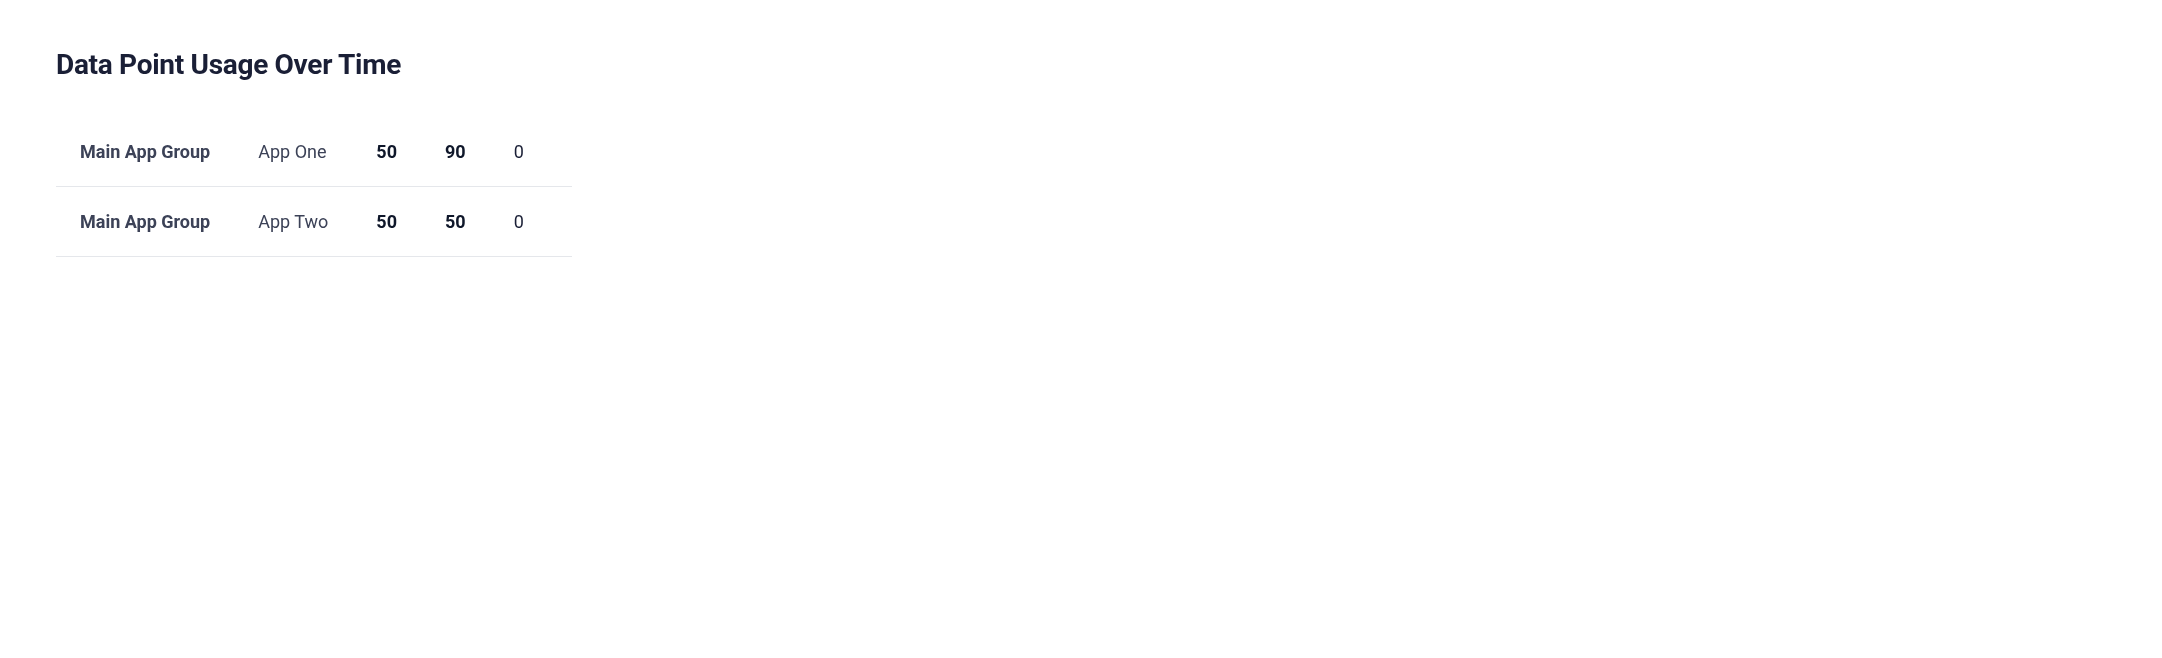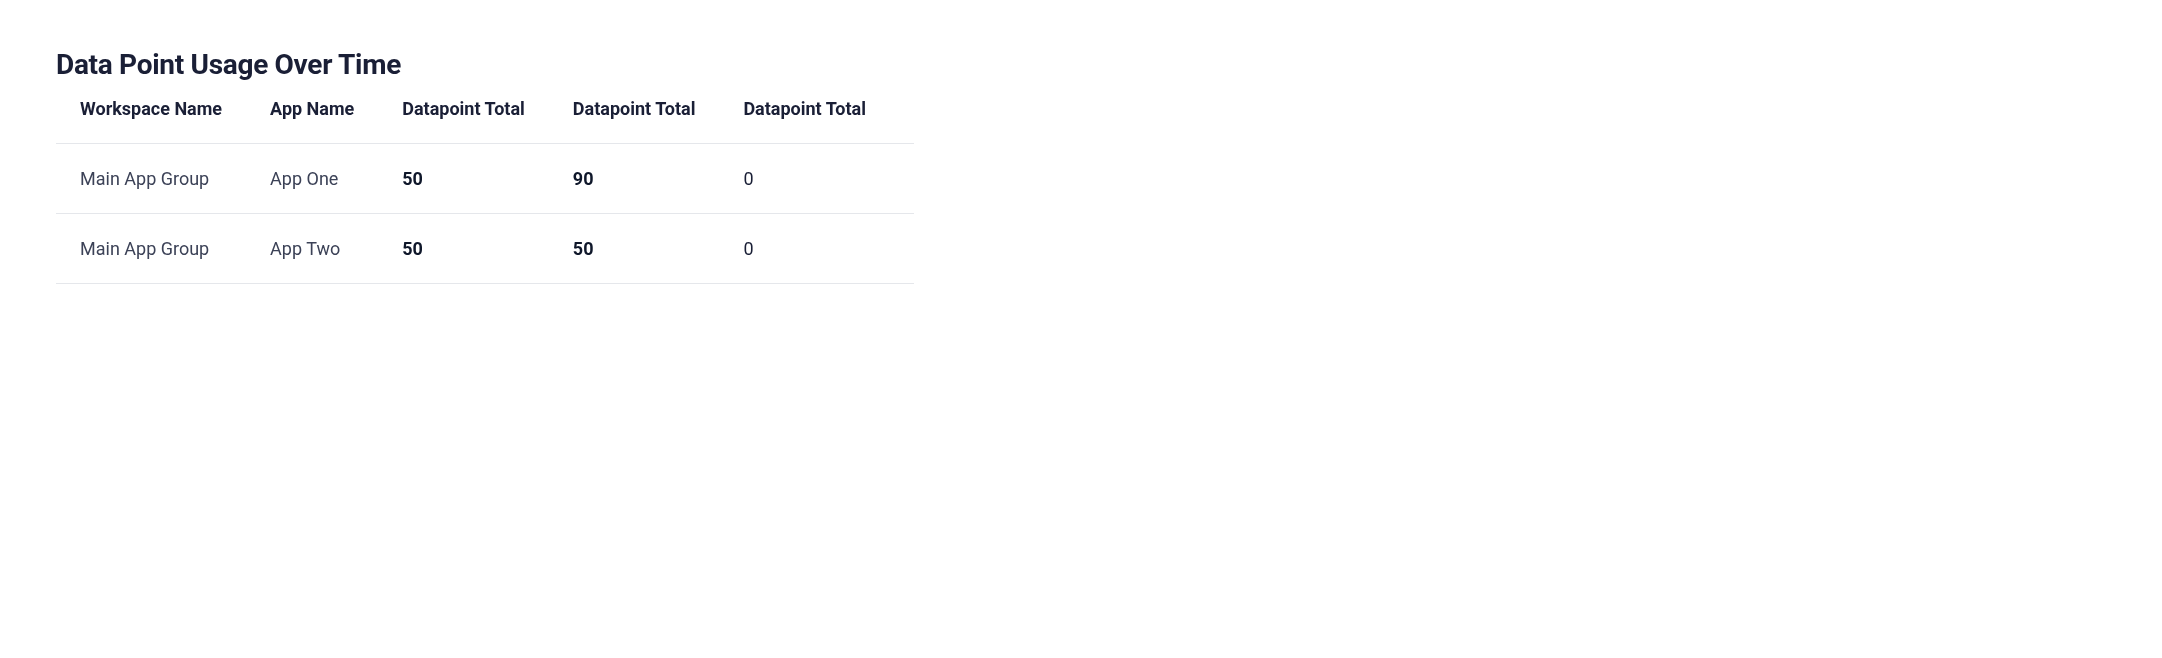--- a/index.html
+++ b/index.html
@@ -10,21 +10,21 @@
     body {
       font-family: -apple-system, BlinkMacSystemFont, 'Segoe UI', Roboto, Helvetica, Arial, sans-serif;
       background: #ffffff;
       padding: 48px 56px;
       color: #1a1f36;
     }
     .page-title {
       font-size: 28px;
       font-weight: 700;
       color: #1a1f36;
-      margin-bottom: 17px;
+      margin-bottom: 36px;
       letter-spacing: -0.3px;
     }
     table {
       border-collapse: collapse;
       width: auto;
     }
     th, td {
       text-align: left;
       padding: 0;
       vertical-align: middle;
@@ -51,20 +51,21 @@
       font-size: 18px;
       font-weight: 400;
       color: #3c4257;
       padding-top: 24px;
       padding-bottom: 24px;
       padding-right: 48px;
       border-bottom: 1px solid #e5e7eb;
     }
     tbody td:first-child {
       padding-left: 24px;
+      font-weight: bold;
     }
     .value-link {
       color: #0f172a;
       font-weight: 700;
       cursor: pointer;
     }
     .value-plain {
       color: #1a1f36;
       font-weight: 400;
     }
@@ -78,27 +79,20 @@
       min-width: 190px;
     }
   </style>
 </head>
 <body>
 
 <h1 class="page-title">Data Point Usage Over Time</h1>
 
 <table>
   <thead>
-    <tr class="header-row-2">
-      <th>Workspace Name</th>
-      <th>App Name</th>
-      <th>Datapoint Total</th>
-      <th>Datapoint Total</th>
-      <th>Datapoint Total</th>
-    </tr>
   </thead>
   <tbody>
     <tr>
       <td>Main App Group</td>
       <td>App One</td>
       <td><span class="value-link">50</span></td>
       <td><span class="value-link">90</span></td>
       <td><span class="value-plain">0</span></td>
     </tr>
     <tr>

